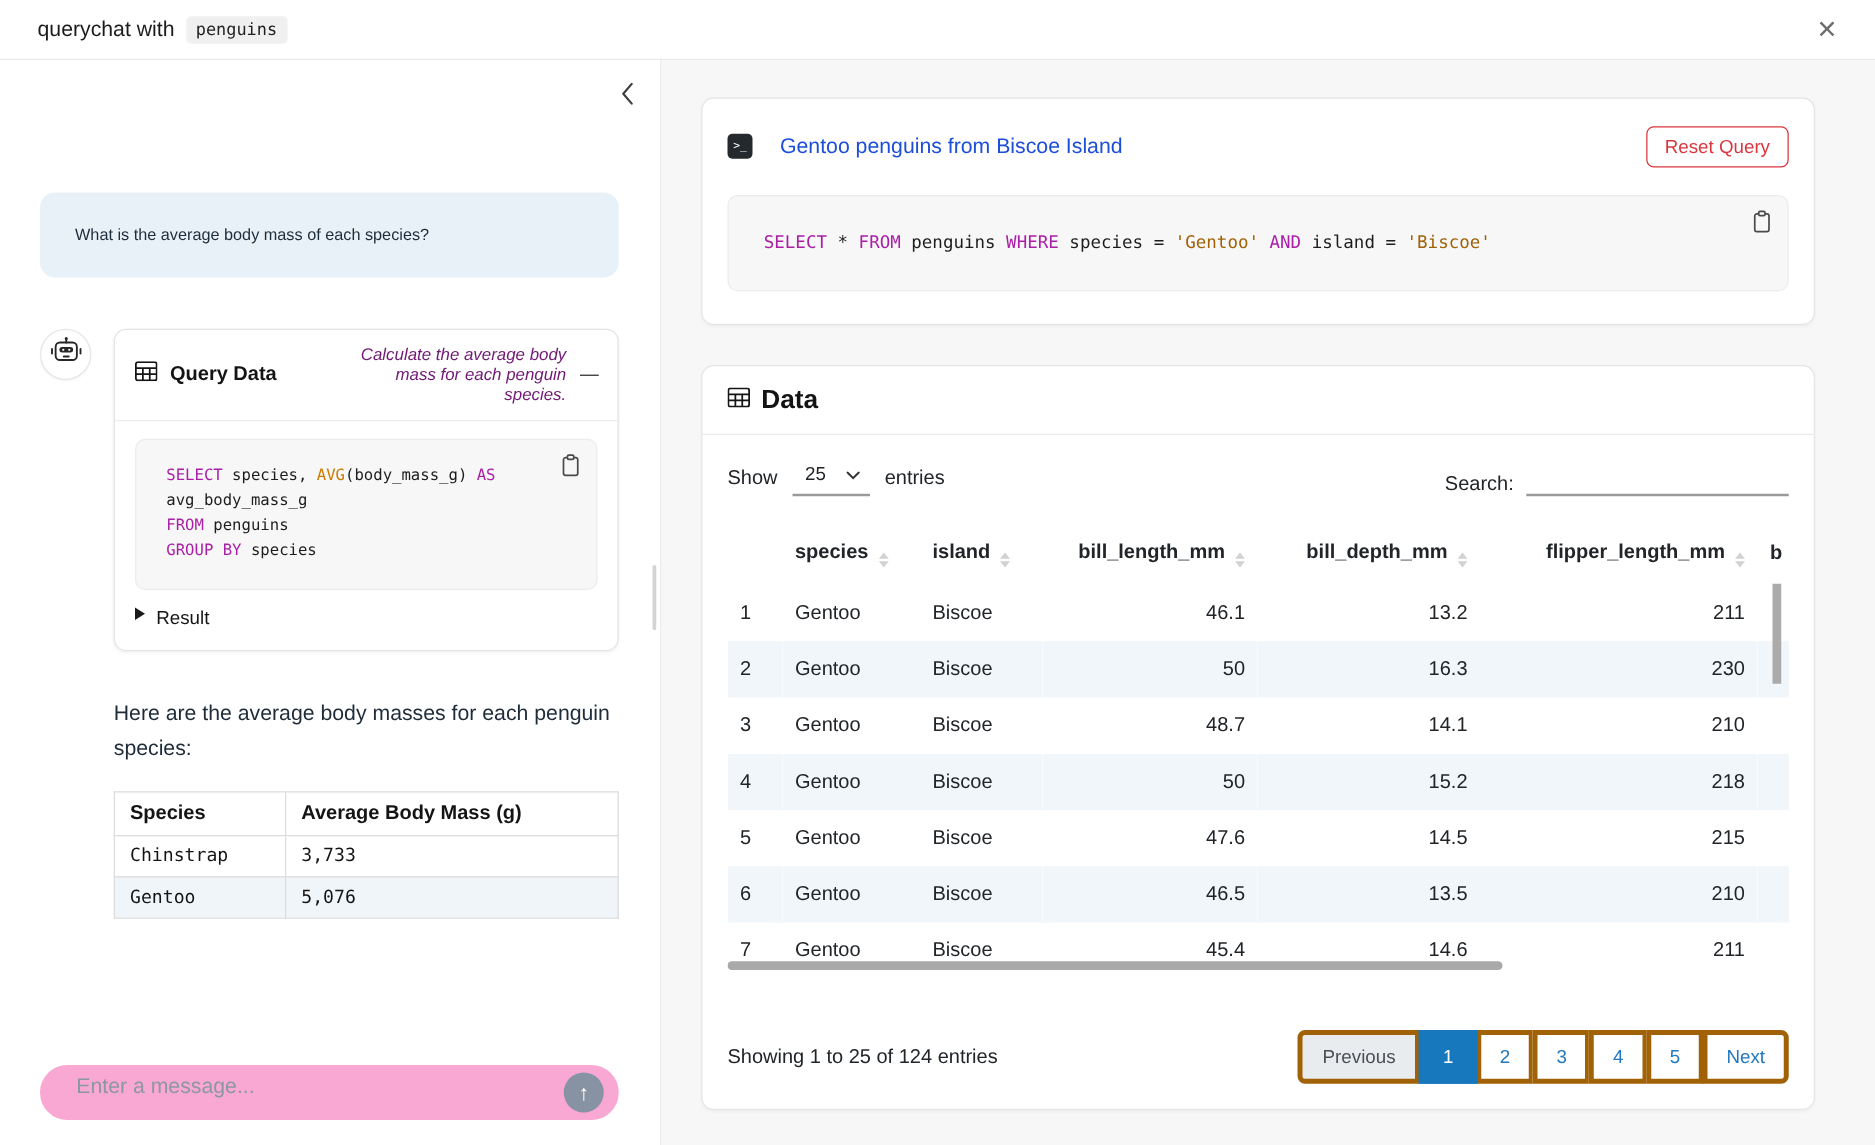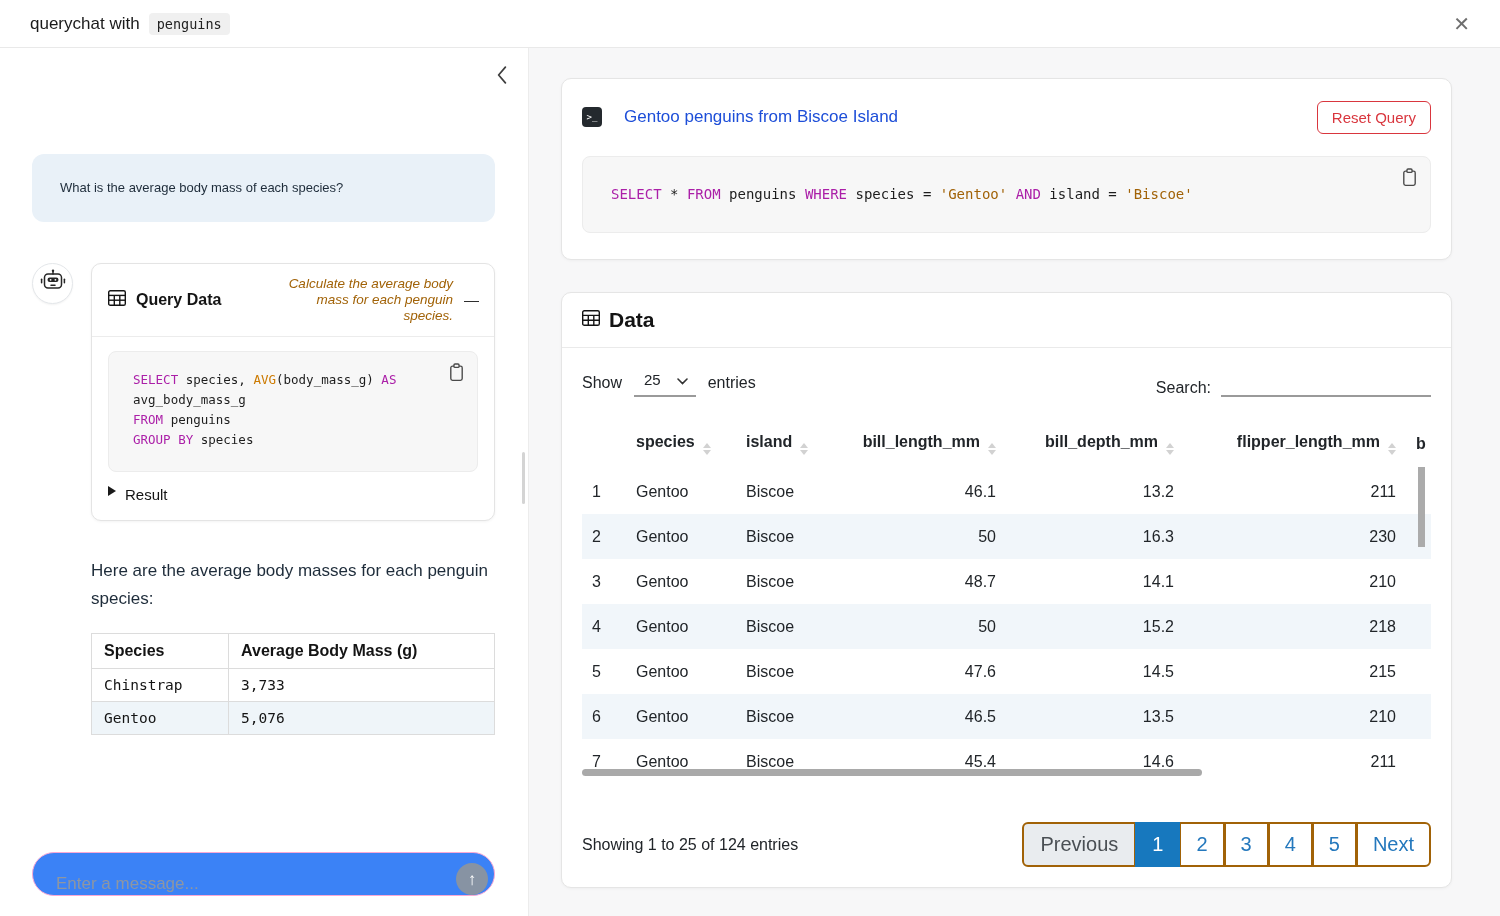--- a/index.html
+++ b/index.html
@@ -24,21 +24,21 @@
   
   .collapse-btn { position:absolute; top:14px; right:16px; background:none; border:none; padding:4px; }
   .sidebar-scroll-thumb { position:absolute; right:3px; top:404px; width:3px; height:52px; background:#d4d4d4; border-radius:2px; }
   .chat { padding:106px 33px 0 32px; }
   .user-bubble { background:#e9f1f8; border-radius:12px; padding:23px 28px; font-size:13px; line-height:1.68; color:#1e2c3a; }
   .bot-row { display:flex; align-items:flex-start; gap:18px; margin-top:41px; }
   .avatar { width:41px; height:41px; border-radius:50%; background:#fff; border:1px solid #e4e7ea; box-shadow:0 1px 2px rgba(0,0,0,.05); display:grid; place-items:center; flex-shrink:0; }
   .tool-card { flex:1; min-width:0; background:#fff; border:1px solid #e4e4e4; border-radius:10px; box-shadow:0 1px 3px rgba(0,0,0,.05); }
   .tool-header { display:flex; align-items:center; padding:12px 13px 12px 16px; border-bottom:1px solid #ececec; }
   .tool-title { font-size:16px; font-weight:700; color:#141414; margin-left:10px; white-space:nowrap; }
-  .tool-subtitle { width:186px; margin-left:auto; text-align:right; font-style:italic; font-size:13.5px; line-height:1.18; color:#a16207; }
+  .tool-subtitle { width:186px; margin-left:auto; text-align:right; font-style:italic; font-size:13.5px; line-height:1.18; color:#701a75; }
   .minimize-btn { background:none; border:none; color:#2e2e2e; font-size:15px; margin-left:9px; padding:0 2px; }
   .tool-body { padding:14px 16px 17px; }
   .code-box { position:relative; background:#f7f7f7; border:1px solid #ececec; border-radius:8px; }
   .code-box pre { margin:0; font-family:"DejaVu Sans Mono",monospace; white-space:pre-wrap; color:#1d1d1d; }
   .code-box.small { padding:18px 20px 20px 24px; }
   .code-box.small pre { font-size:12.5px; line-height:1.62; }
   .copy-btn { position:absolute; top:8px; right:9px; background:none; border:none; padding:3px; line-height:0; }
   .tok-kw { color:#ab1fa8; }
   .tok-fn { color:#cc7a00; }
   .tok-str { color:#a16207; }
@@ -48,21 +48,21 @@
 
   .assistant { margin:36px 0 0 59px; }
   .assistant-text { font-size:17px; line-height:1.68; color:#1e2c3a; margin:0 0 19px 0; }
   .mini-table { width:100%; border-collapse:collapse; }
   .mini-table th { text-align:left; font-size:16px; font-weight:700; color:#141414; padding:8px 12px; border:1px solid #dcdcdc; }
   .mini-table td { font-family:"DejaVu Sans Mono",monospace; font-size:14.5px; color:#141414; padding:8px 12px; border:1px solid #dcdcdc; }
   .mini-table th:first-child, .mini-table td:first-child { width:34%; }
   .mini-table tbody tr:nth-child(even) { background:#eff5f9; }
 
   .input-row { position:absolute; left:0; right:0; bottom:0; background:#fff; padding:18px 33px 20px 32px; }
-  .chat-input { display:flex; align-items:flex-end; height:44px; border:1px solid #f9a8d4; border-radius:999px; padding:0 6px 0 21px; background:#3b82f6; }
+  .chat-input { display:flex; align-items:flex-start; height:44px; border:6px solid #f9a8d4; border-radius:999px; padding:0 6px 0 21px; background:#f9a8d4; }
   .chat-input input { flex:1; border:none; outline:none; background:transparent; font-size:17px; color:#333; font-family:inherit; }
   .chat-input input::placeholder { color:#8d96a3; }
   .send-btn { width:32px; height:32px; border-radius:50%; border:none; background:#8793a3; color:#fff; font-size:17px; display:grid; place-items:center; line-height:1; }
 
   
   .card { background:#fff; border:1px solid #e5e5e5; border-radius:10px; box-shadow:0 1px 3px rgba(0,0,0,.04); }
   .query-card { padding:16px 20px 26px; }
   .query-header { display:flex; align-items:center; gap:10px; margin-bottom:17px; }
   .terminal-icon { width:20px; height:20px; background:#24292e; border-radius:4px; color:#fff; font-family:"DejaVu Sans Mono",monospace; font-size:9px; display:grid; place-items:center; flex-shrink:0; }
   .query-title { margin:12px; font-size:17px; font-weight:400; color:#1d4ed8; }
@@ -96,21 +96,21 @@
   .data-table th:nth-child(7), .data-table td:nth-child(7) { width:30px; }
   .sorter { display:inline-flex; flex-direction:column; gap:2px; margin-left:8px; transform:translateY(1px); }
   .arr-up { width:0; height:0; border-left:4.5px solid transparent; border-right:4.5px solid transparent; border-bottom:5px solid #d2d2d2; }
   .arr-dn { width:0; height:0; border-left:4.5px solid transparent; border-right:4.5px solid transparent; border-top:5px solid #d2d2d2; }
   .vscroll-thumb { position:absolute; top:46px; right:6px; width:7px; height:80px; background:#ababab; }
   .hscroll-thumb { position:absolute; bottom:1px; left:0; width:620px; height:7px; background:#a9a9a9; border-radius:4px; }
 
   .data-footer { margin-top:auto; padding-top:18px; display:flex; justify-content:space-between; align-items:center; }
   .footer-info { font-size:16px; color:#212529; }
   .pagination { display:flex; }
-  .page-btn { background:#fff; border:2px solid #a16207; color:#2478bd; font-size:20px; padding:9px 15px; min-width:40px; }
+  .page-btn { background:#fff; border:4px solid #a16207; color:#2478bd; font-size:15px; padding:9px 15px; min-width:40px; }
   .page-btn + .page-btn { margin-left:-1px; }
   .page-btn.prev { border-radius:6px 0 0 6px; background:#e9ecef; color:#4a4f54; padding:9px 16px; }
   .page-btn.next { border-radius:0 6px 6px 0; }
   .page-btn.active { background:#1778be; border-color:#1778be; color:#fff; position:relative; z-index:1; }
 </style>
 </head>
 <body>
 
 <header class="topbar">
   <div class="topbar-title">

